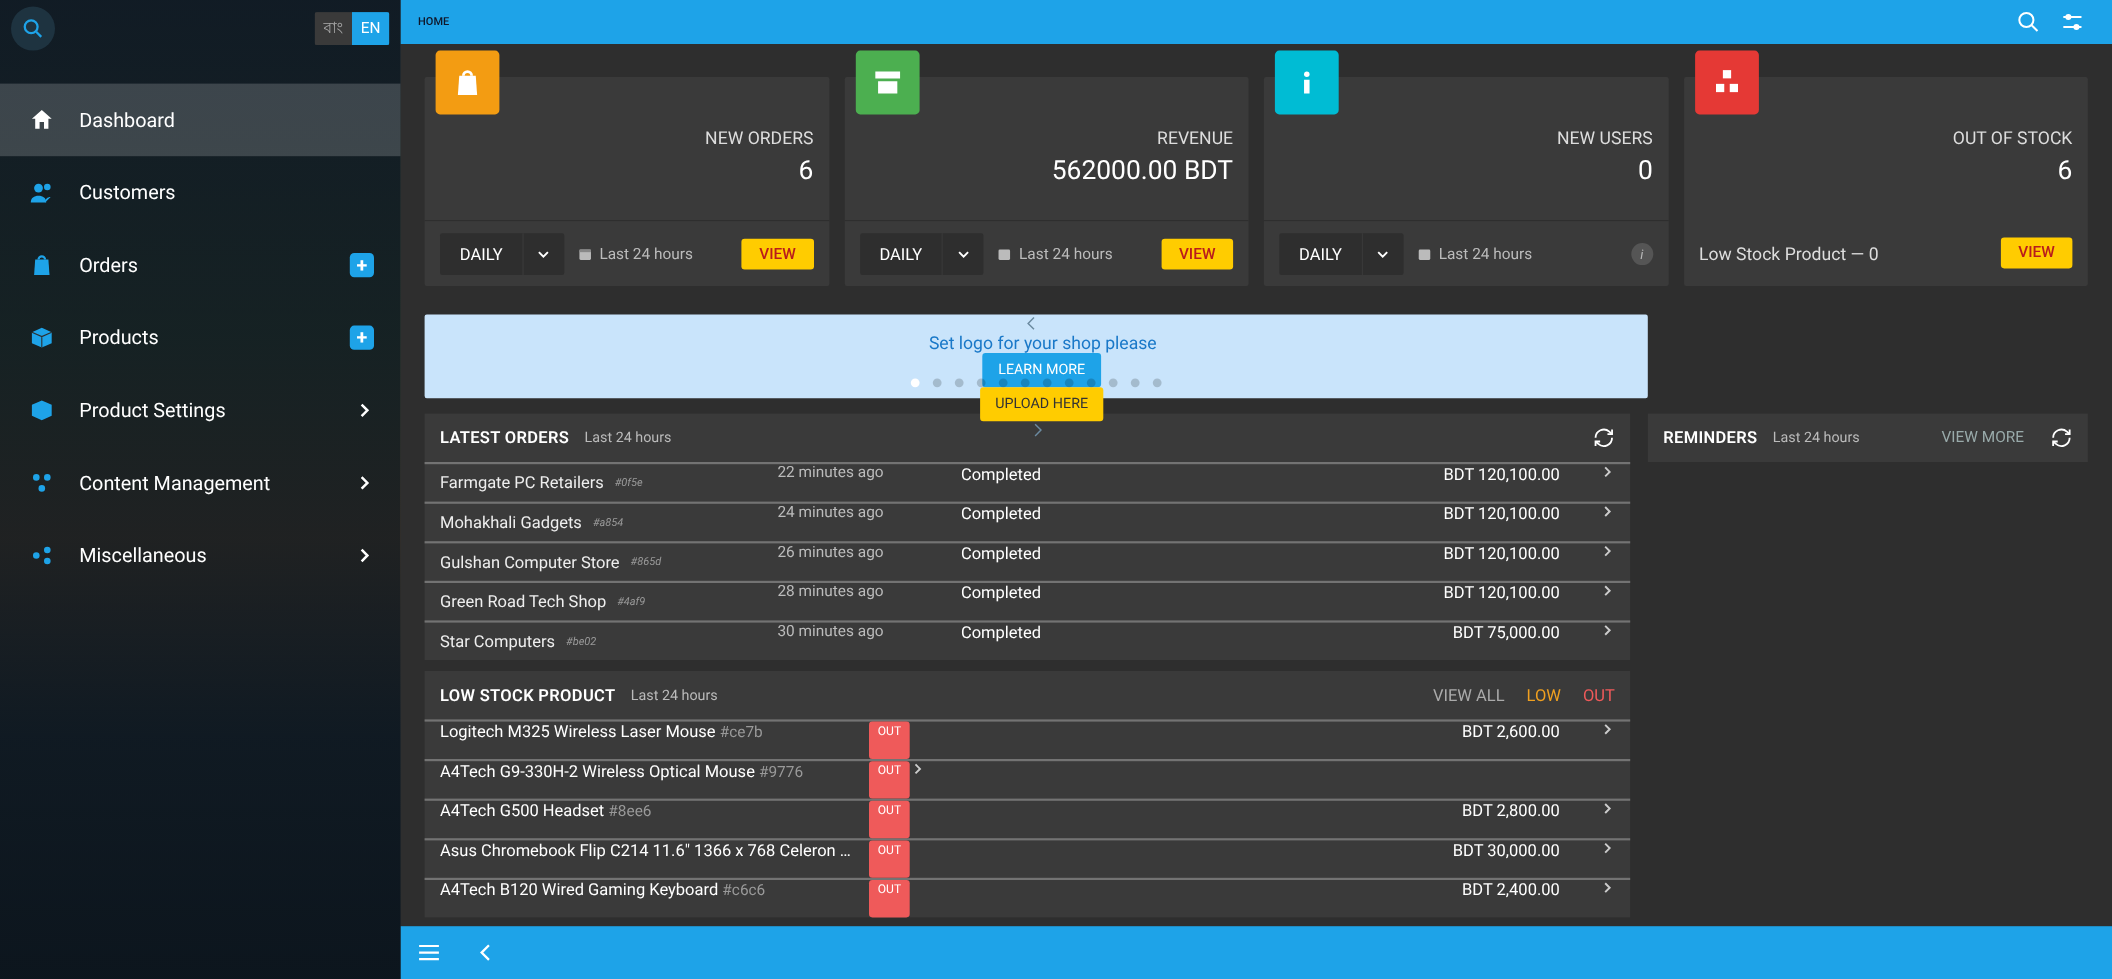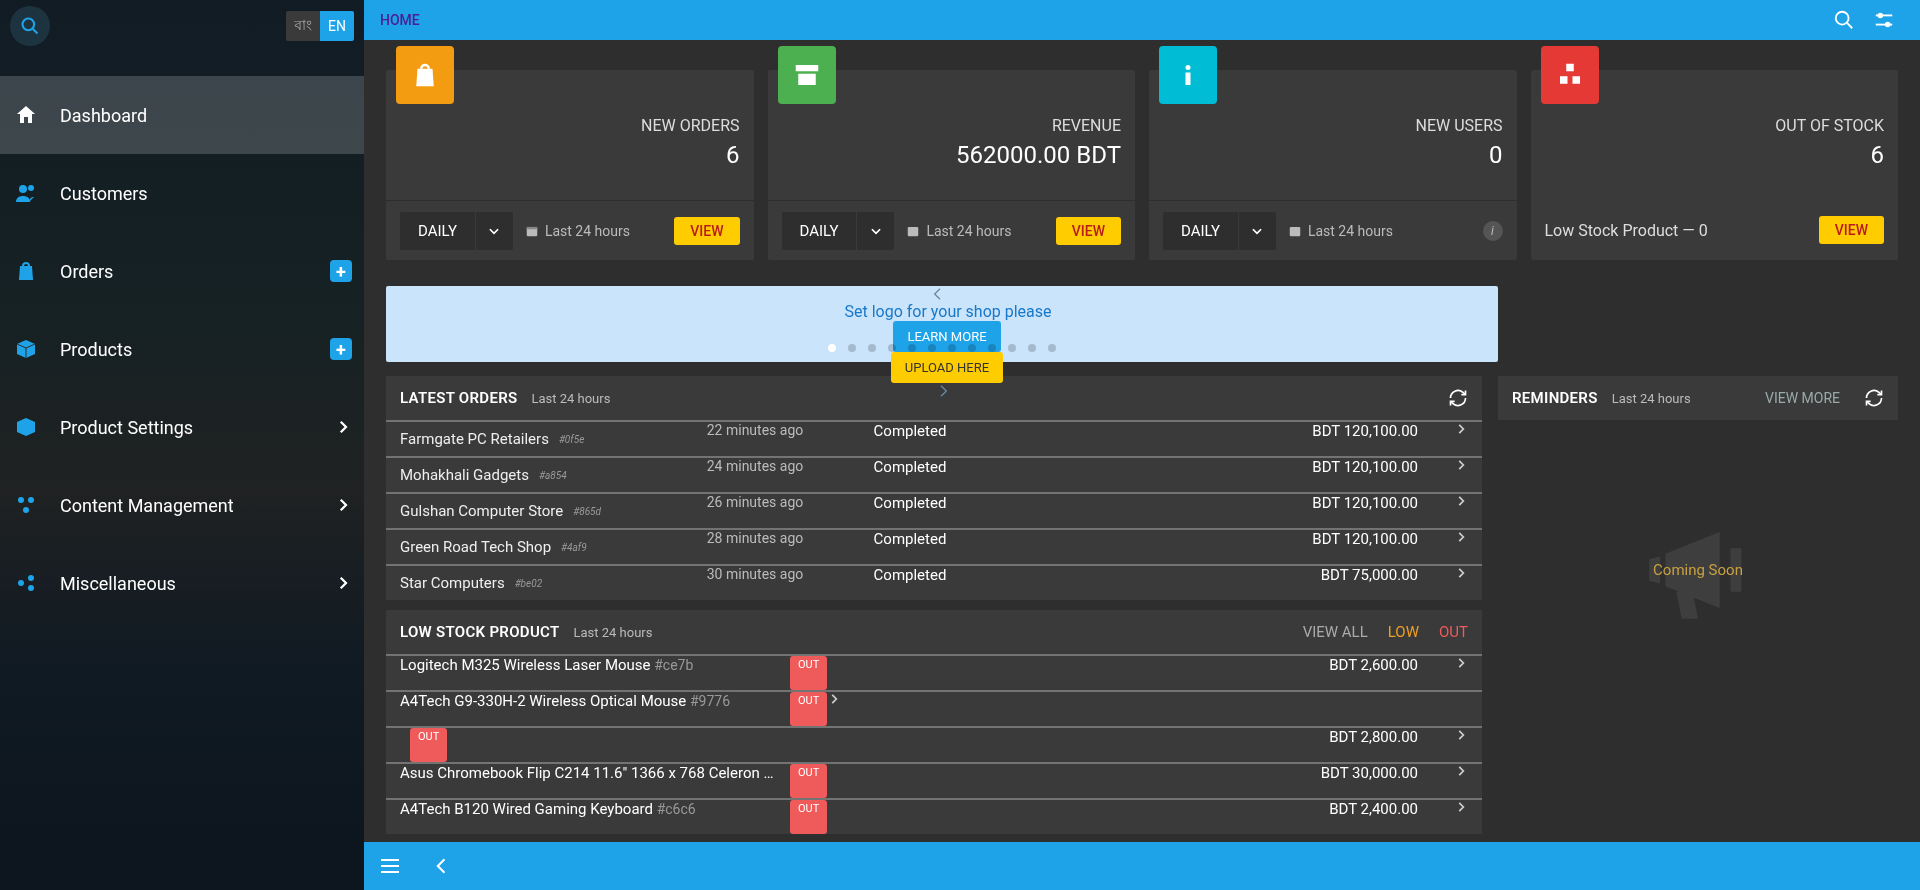--- a/index.html
+++ b/index.html
@@ -1,38 +1,38 @@
 <!DOCTYPE html>
 <html><head>
 <meta charset="utf-8">
 <style>
 * { margin: 0; padding: 0; box-sizing: border-box; }
 html, body { width: 1920px; height: 890px; font-family: -apple-system, BlinkMacSystemFont, "Segoe UI", Roboto, sans-serif; background: #2e2e2e; color: #fff; overflow: hidden; }
 
 
 .topbar { position: absolute; left: 364px; right: 0; top: 0; height: 40px; background: #1ea3e8; display: flex; align-items: center; padding: 0 16px; z-index: 5; }
-.topbar .title { color: #4c1d95; font-size: 14px; font-weight: 500; }
+.topbar .title { color: #0f172a; font-size: 10px; font-weight: 500; }
 .topbar .spacer { flex: 1; }
 .topbar .tb-icon { width: 40px; height: 40px; display: flex; align-items: center; justify-content: center; color: #fff; }
 
 
 .sidebar { position: absolute; left: 0; top: 0; width: 364px; height: 100%;
   background: linear-gradient(rgba(12,20,28,.75), rgba(12,20,28,.75)),
               linear-gradient(180deg, #20323f 0%, #334a3a 35%, #5a4a35 55%, #1c2c36 75%, #0e1a22 100%);
   z-index: 10; }
 .sidebar-top { height: 52px; display: flex; align-items: center; padding: 0 10px; }
 .sb-search { width: 40px; height: 40px; border-radius: 50%; background: #1e3340; display: flex; align-items: center; justify-content: center; color: #1ea3e8; }
 .sidebar-top .spacer { flex: 1; }
 .lang-toggle { display: flex; height: 30px; border-radius: 2px; overflow: hidden; font-size: 14px; }
 .lang-toggle span { display: flex; align-items: center; padding: 0 8px; }
 .lang-bn { background: #3a3a3a; color: #aaa; }
 .lang-en { background: #1ea3e8; color: #fff; }
 
 .nav { margin-top: 24px; }
-.nav-item { display: flex; align-items: center; height: 78px; padding: 0 12px; color: #fff; font-size: 18px; position: relative; }
+.nav-item { display: flex; align-items: center; height: 66px; padding: 0 24px; color: #fff; font-size: 18px; position: relative; }
 .nav-item.active { background: rgba(255,255,255,.18); }
 .nav-item .nav-ico { width: 28px; height: 28px; margin-right: 20px; display: flex; align-items: center; justify-content: center; }
 .nav-item .nav-ico svg { fill: #1ea3e8; }
 .nav-item.active .nav-ico svg { fill: #fff; }
 .nav-item .chev { margin-left: auto; color: #fff; }
 .nav-item .add-badge { margin-left: auto; width: 22px; height: 22px; background: #1ea3e8; border-radius: 4px; display:flex; align-items:center; justify-content:center; color:#fff; font-weight:bold; font-size:18px; }
 
 .sidebar-bottom { position: absolute; bottom: 12px; left: 0; width: 100%; display: flex; align-items: center; justify-content: center; gap: 40px; }
 .sb-bottom-ico { width: 40px; height: 40px; display:flex; align-items:center; justify-content:center; }
 .sb-bottom-ico.brand { background:#2fb77a; color:#fff; border-radius:4px; font-weight:bold; font-style:italic; font-size:18px; }
@@ -495,20 +495,21 @@
             <div class="row">
               <span class="pname">A4Tech G9-330H-2 Wireless Optical Mouse <span class="pcode">#9776</span></span>
               <span class="tag">OUT</span>
               <span class="chev-r">
                 <svg width="14" height="14" viewBox="0 0 24 24" fill="none" stroke="#ccc" stroke-width="3">
                   <polyline points="9 5 16 12 9 19"></polyline>
                 </svg>
               </span>
             </div>
             <div class="row">
+              <span class="pname">A4Tech G500 Headset <span class="pcode">#8ee6</span></span>
               <span class="tag">OUT</span>
               <span class="pprice">BDT 2,800.00</span>
               <span class="chev-r">
                 <svg width="14" height="14" viewBox="0 0 24 24" fill="none" stroke="#ccc" stroke-width="3">
                   <polyline points="9 5 16 12 9 19"></polyline>
                 </svg>
               </span>
             </div>
             <div class="row">
               <span class="pname">Asus Chromebook Flip C214 11.6" 1366 x 768 Celeron N4...</span>
@@ -543,26 +544,20 @@
           <span class="vm">VIEW MORE</span>
           <span class="refresh" style="margin-left:0">
               <svg width="20" height="20" viewBox="0 0 24 24" fill="none" stroke="#fff" stroke-width="2">
                 <path d="M3 12a9 9 0 0115-6.7L21 8M21 12a9 9 0 01-15 6.7L3 16"></path>
                 <polyline points="21 3 21 8 16 8"></polyline>
                 <polyline points="3 21 3 16 8 16"></polyline>
               </svg>
             </span>
         </div>
       </div>
-      <div class="coming-wrap">
-        <div class="coming">Coming Soon</div>
-        <svg class="coming-ico" width="180" height="130" viewBox="0 0 24 24" fill="#8a8a8a">
-            <path d="M3 10v4l2 .5V9.5zM6 9v6l10 4V5zM18 8h2v8h-2zM8 16l1 5h3l-1-5z"></path>
-          </svg>
-      </div>
     </div>
   </div>
 
 </div>
 
 <div class="bottombar">
   <div class="bb-ico">
       <svg width="24" height="24" viewBox="0 0 24 24" fill="none" stroke="#fff" stroke-width="2">
         <line x1="3" y1="6" x2="21" y2="6"></line>
         <line x1="3" y1="12" x2="21" y2="12"></line>

